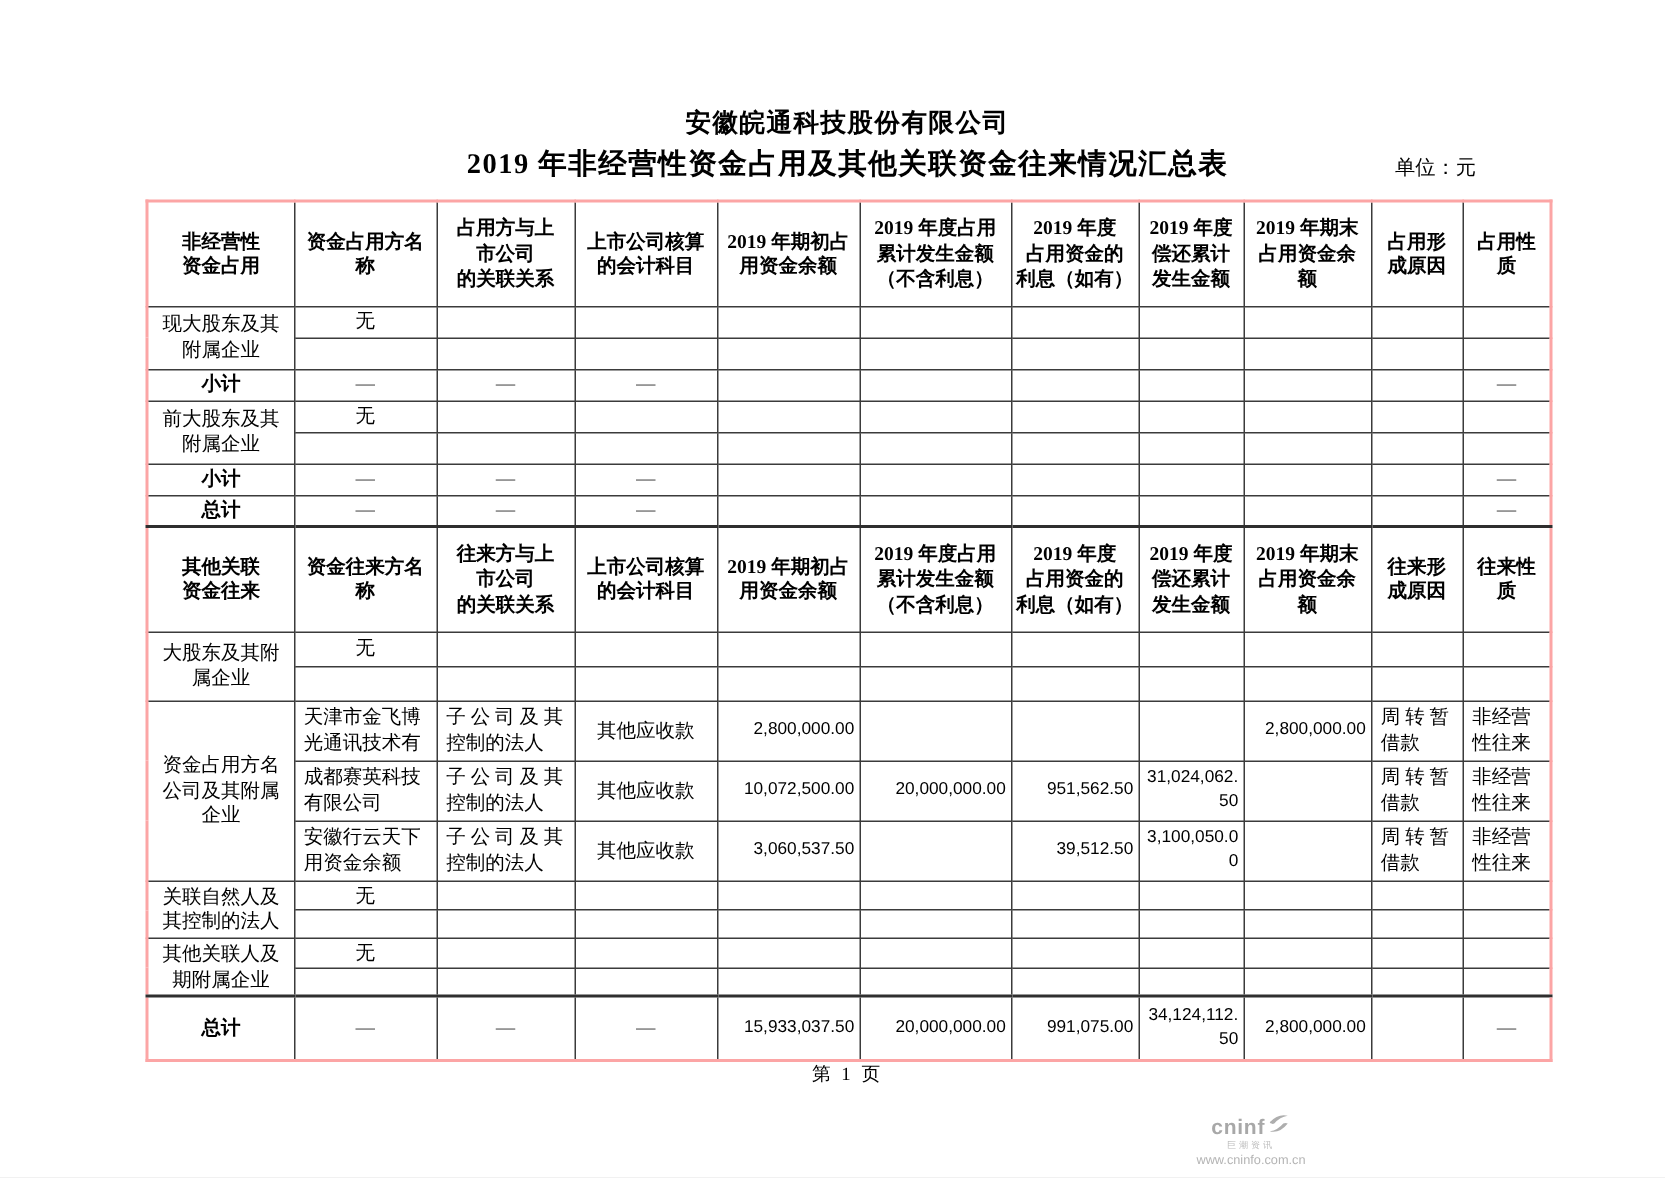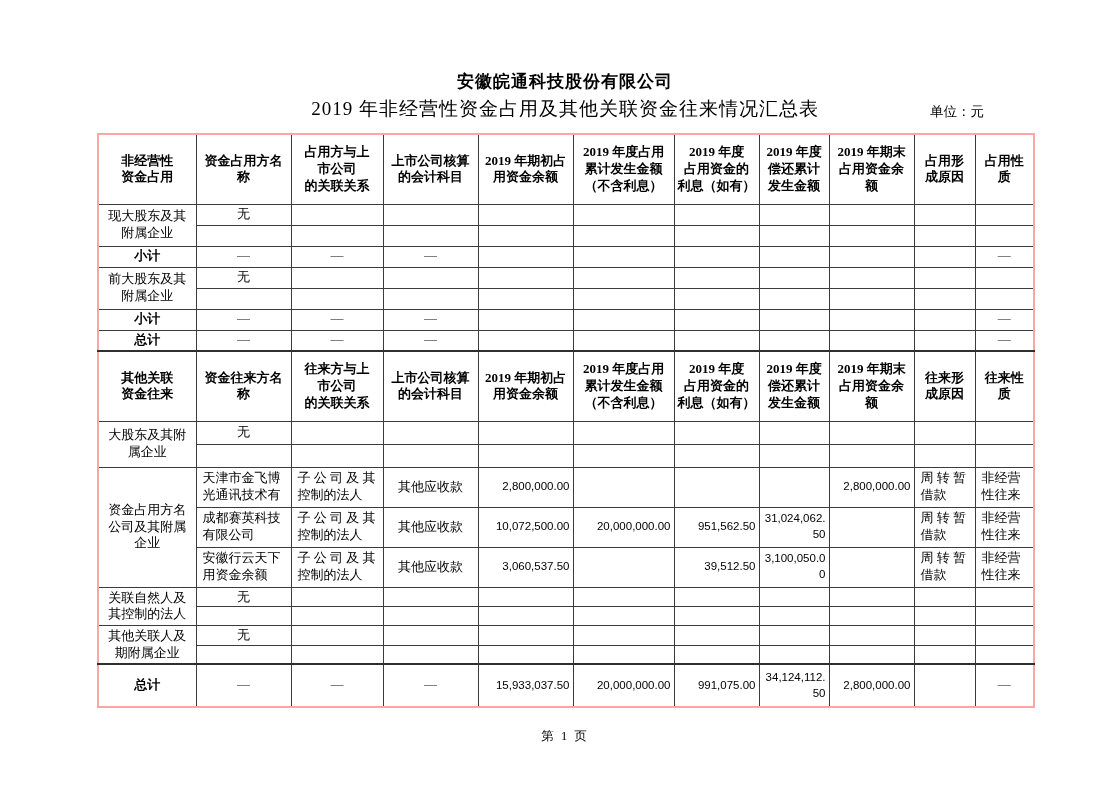--- a/index.html
+++ b/index.html
@@ -8,21 +8,21 @@
     background:#ffffff; color:#000;
     font-family:"Liberation Serif","DejaVu Serif",serif;
     overflow:hidden;
   }
   .company-title {
     position:absolute; left:97px; top:70px; width:936px;
     text-align:center; font-size:17px; font-weight:bold; letter-spacing:1px;
   }
   .doc-title {
     position:absolute; left:60px; top:96px; width:1010px;
-    text-align:center; font-size:19px; font-weight:normal; letter-spacing:1px;
+    text-align:center; font-size:19px; font-weight:bold; letter-spacing:1px;
   }
   .unit-label {
     position:absolute; left:930px; top:103px; font-size:13.5px;
   }
   table.tbl {
     position:absolute; left:97px; top:133px; width:936px;
     border-collapse:collapse; table-layout:fixed;
     border:2px solid #fca5a5;
   }
   .tbl td, .tbl th {
@@ -39,21 +39,21 @@
   .tbl .sum { font-weight:bold; }
   .tbl .txt { text-align:left; padding-left:6px; padding-right:2px; }
   .tbl .num {
     font-family:"Liberation Sans","DejaVu Sans",sans-serif;
     font-size:11.5px; text-align:right; word-break:break-all;
     padding-right:3px; line-height:1.35;
   }
   .tbl .dash { color:#6e6e6e; font-family:"Liberation Sans",sans-serif; }
   .tbl tr.tt td, .tbl tr.tt th { border-top:2px solid #2f2f2f; }
   .page-number {
-    position:absolute; left:97px; top:728px; width:936px;
+    position:absolute; left:97px; top:708px; width:936px;
     text-align:center; font-size:12.5px; letter-spacing:2px;
   }
   .logo {
     position:absolute; left:779px; top:742px; width:110px;
     text-align:center; color:#b0b0b0;
     font-family:"Liberation Sans","DejaVu Sans",sans-serif;
     line-height:1;
   }
   .logo-top { display:flex; align-items:center; justify-content:center; gap:2px; }
   .logo-word { font-size:14px; font-weight:bold; color:#a8a8a8; letter-spacing:0.5px; }
@@ -373,14 +373,27 @@
           <td class="num">34,124,112.50</td>
           <td class="num">2,800,000.00</td>
           <td></td>
           <td class="dash">—</td>
         </tr>
       </tbody>
   </table>
 
   <div class="page-number">第 1 页</div>
 
+  <div class="logo">
+    <div class="logo-top">
+      <span class="logo-word">cninf</span>
+      <span>
+        <svg width="15" height="14" viewBox="0 0 20 18" aria-hidden="true">
+          <path d="M2 8 Q9 0 18 2 Q11 3 6 9 Q4 10 2 8 Z" fill="#aeaeae"></path>
+          <path d="M18 9 Q11 18 2 16 Q9 15 14 9 Q16 8 18 9 Z" fill="#aeaeae"></path>
+        </svg>
+      </span>
+    </div>
+    <div class="logo-cn">巨潮资讯</div>
+    <div class="logo-url">www.cninfo.com.cn</div>
+  </div>
 
 </div>
 
 </body></html>

